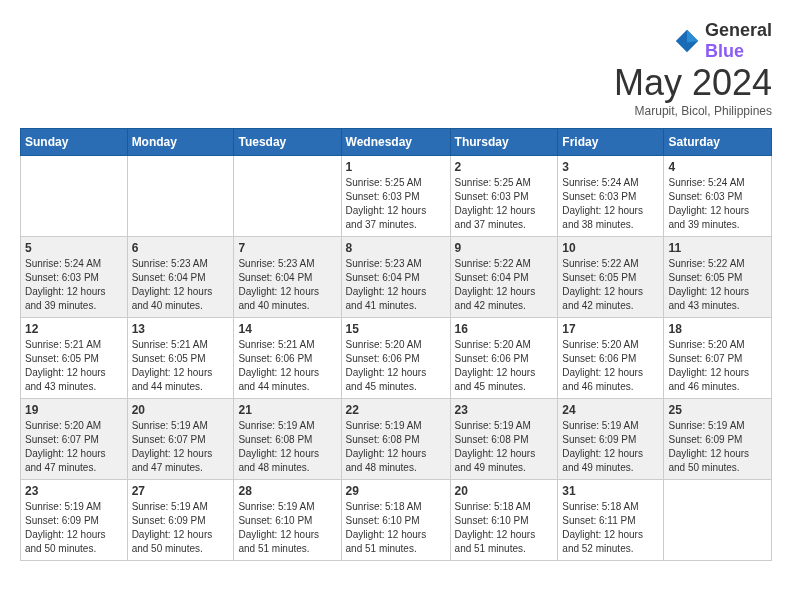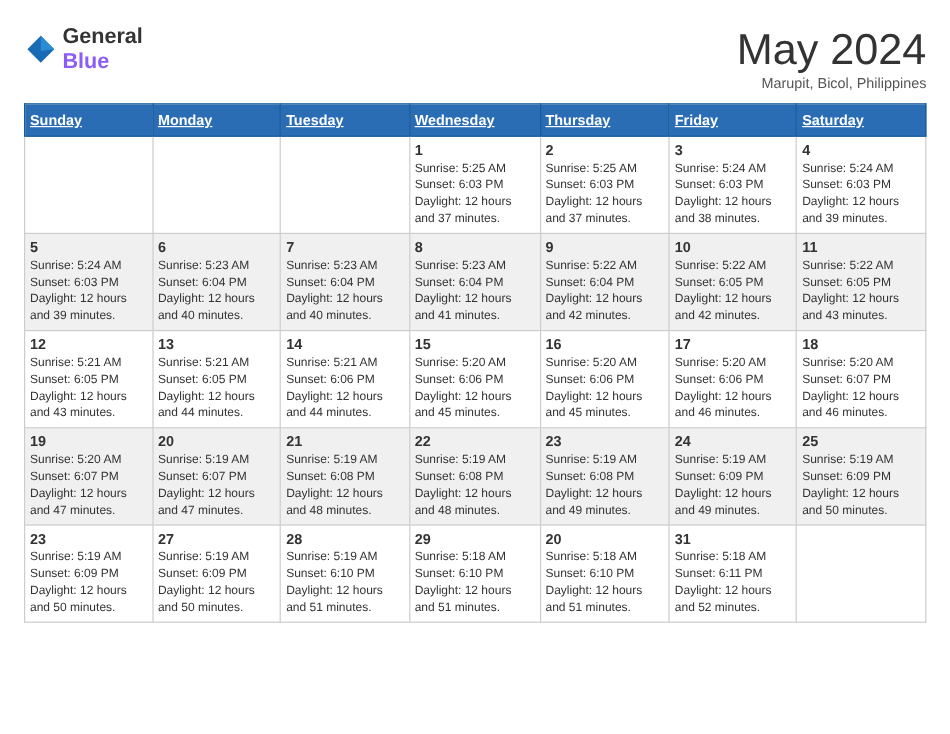--- a/index.html
+++ b/index.html
@@ -6,22 +6,23 @@
     body {
       font-family: Arial, sans-serif;
       background: #fff;
       width: 792px;
       min-height: 612px;
       padding: 20px;
     }
     .header {
       display: flex;
       justify-content: space-between;
-      align-items: flex-start;
+      align-items: flex-end;
       margin-bottom: 10px;
+      flex-direction: column;
     }
     .logo {
       display: flex;
       align-items: center;
       gap: 4px;
     }
     .logo-text-general {
       font-size: 18px;
       font-weight: bold;
       color: #333;
@@ -53,21 +54,20 @@
       font-size: 11px;
     }
     thead tr th {
       background-color: #2a6db5;
       color: #fff;
       padding: 6px 4px;
       text-align: left;
       font-size: 12px;
       font-weight: bold;
       border: 1px solid #1a5a9a;
-      text-decoration: underline;
     }
     tbody tr td {
       border: 1px solid #ccc;
       vertical-align: top;
       padding: 4px 4px;
       height: 80px;
       width: 113px;
       color: #333;
     }
     tbody tr td.empty {

